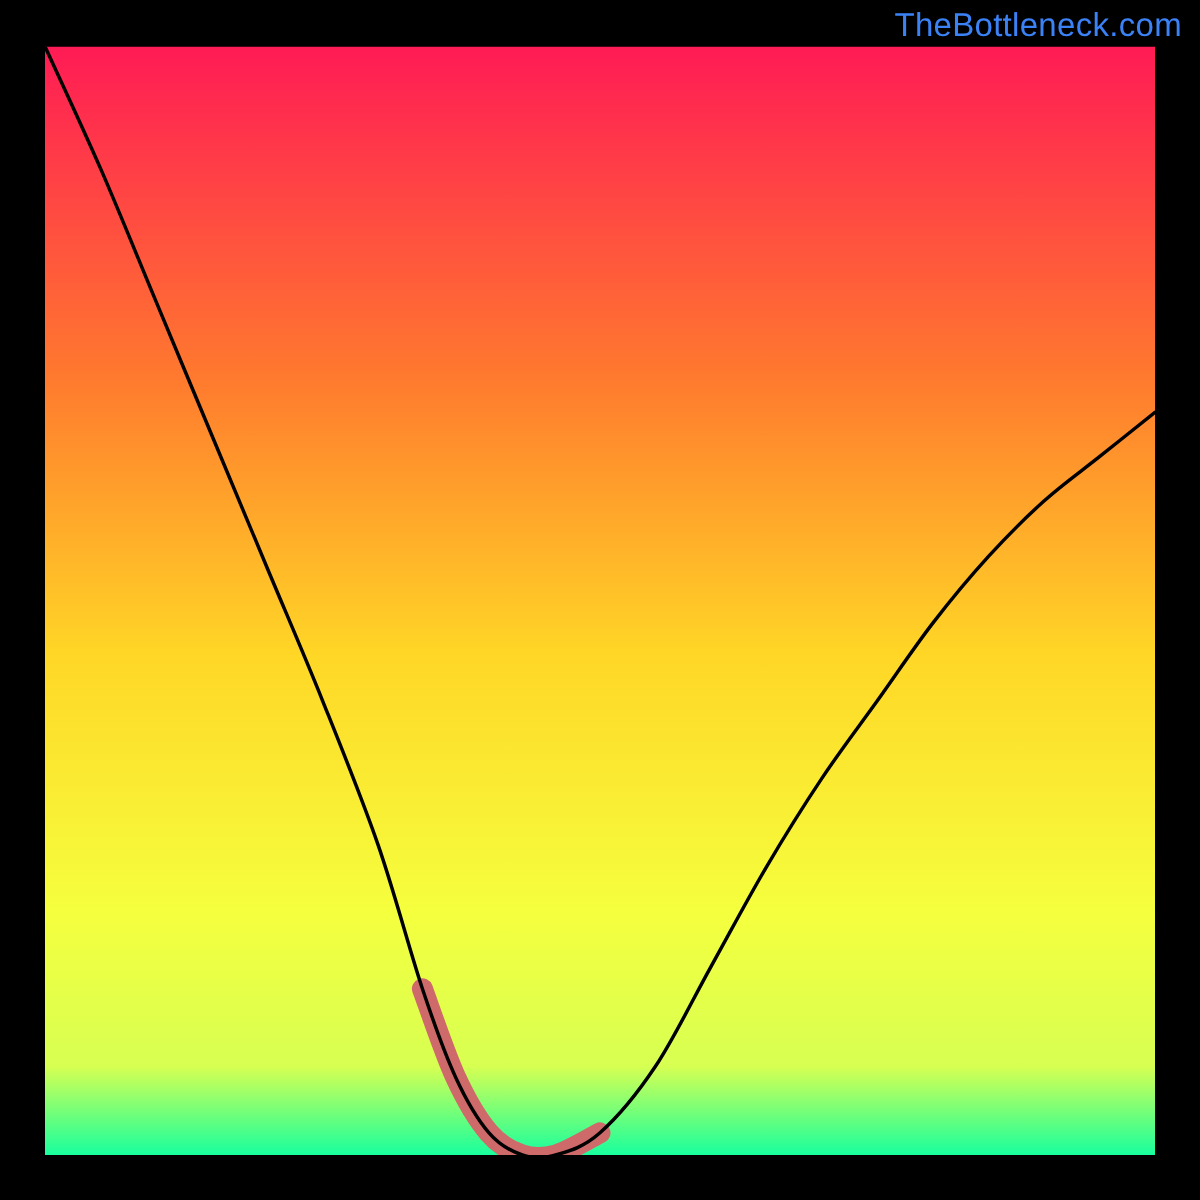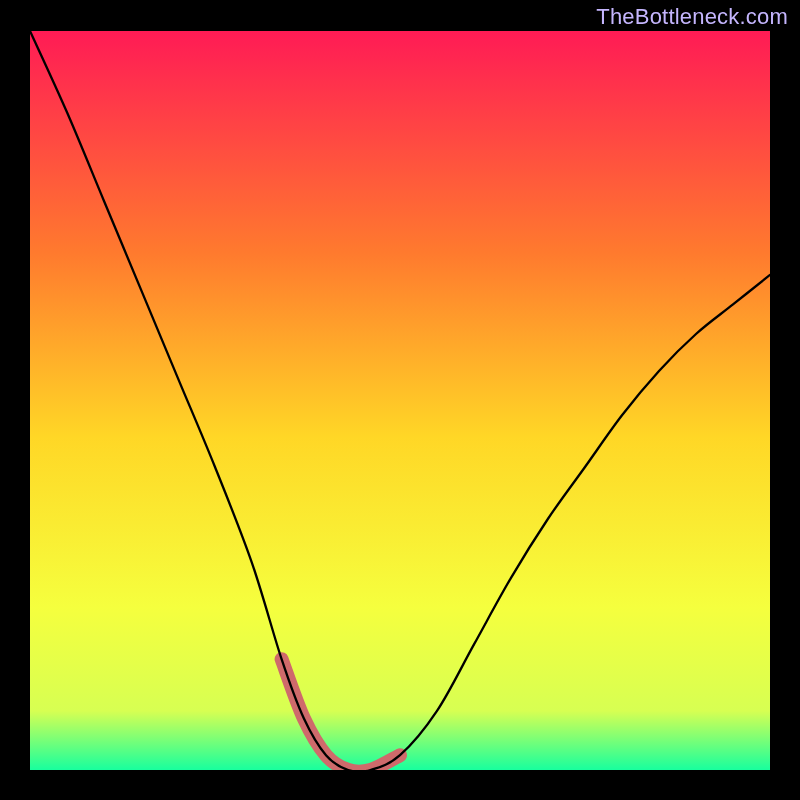--- a/index.html
+++ b/index.html
@@ -1,17 +1,17 @@
 <!DOCTYPE html>
 <html><head>
 <meta charset="utf-8">
 <style>
 body { margin:0; padding:0; background:#000; width:800px; height:800px; overflow:hidden; font-family:Arial,Helvetica,sans-serif; }
 .wrap { position:relative; width:800px; height:800px; background:#000; }
-.watermark { position:absolute; top:4px; right:12px; color:#c4b5fd; font-size:22px; font-weight:500; letter-spacing:0.2px; }
+.watermark { position:absolute; top:4px; right:12px; color:#3b82f6; font-size:22px; font-weight:500; letter-spacing:0.2px; }
 
 .plot { position:absolute; left:30px; top:31px; right:30px; bottom:30px; }
 .plot svg { display:block; width:100%; height:100%; }
 </style>
 </head>
 <body>
 
 <div class="wrap">
   <div class="watermark">TheBottleneck.com</div>
   <div class="plot">

